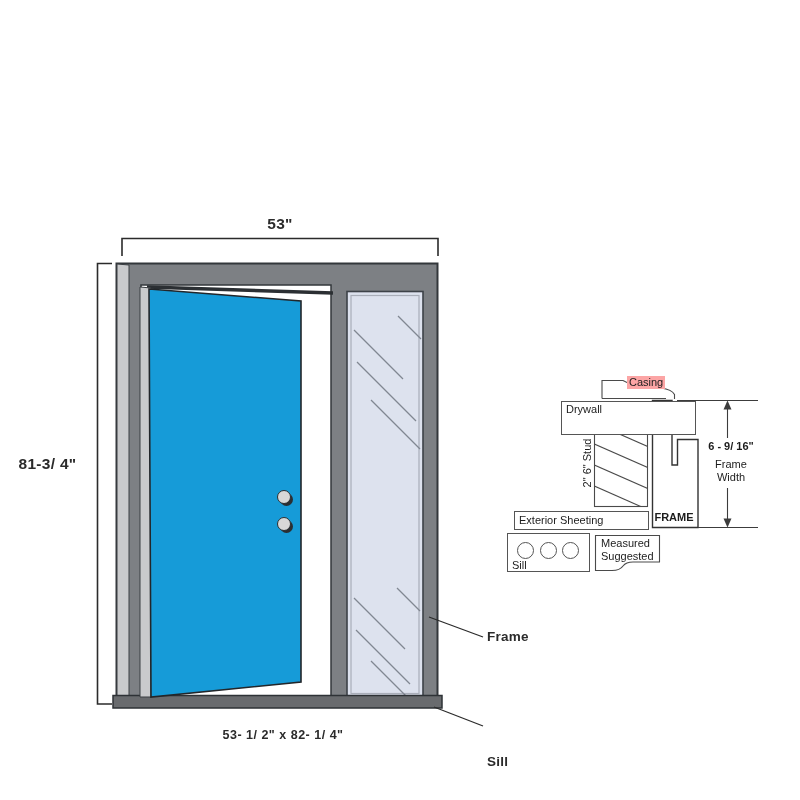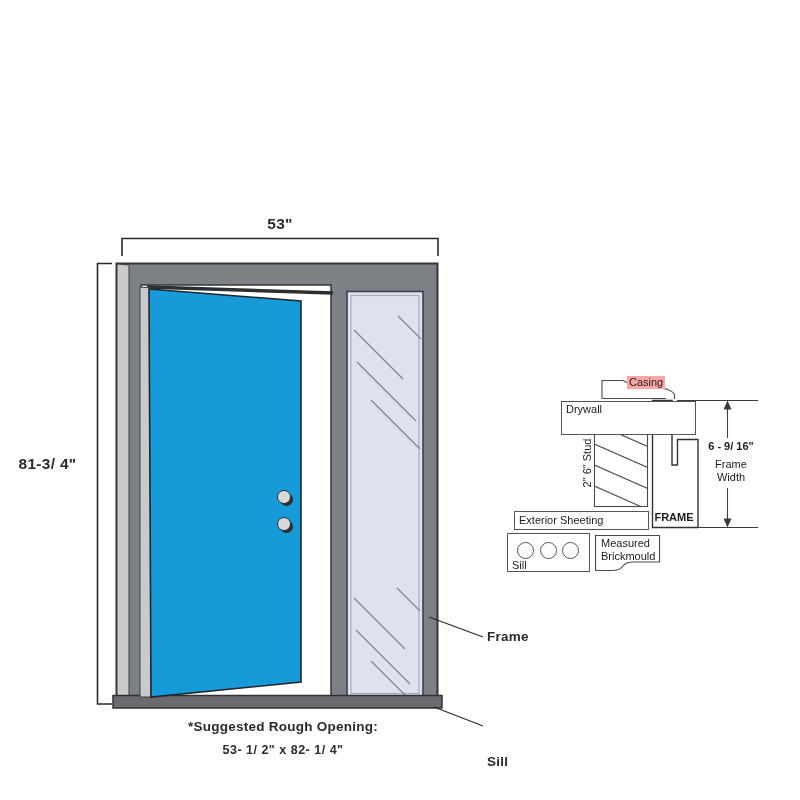--- a/index.html
+++ b/index.html
@@ -104,21 +104,20 @@
     </g>
   </svg>
 
 
   <div class="txt dim-big" style="left:230px;top:215px;width:100px;">53"</div>
   <div class="txt dim-big" style="left:5px;top:455px;width:85px;">81-3/ 4"</div>
   <div class="txt pointer-label" style="left:487px;top:629px;">Frame</div>
   <div class="txt pointer-label" style="left:487px;top:754px;">Sill</div>
 
   <div class="txt ro-block" style="top:719px;">
-    <div class="ro-title">*Suggested Rough Opening:</div>
     <div class="ro-value">53- 1/ 2" x 82- 1/ 4"</div>
   </div>
 
   <div class="txt cs-text casing-text">Casing</div>
 
   <div class="cs-box drywall-box">
     <span>Drywall</span>
   </div>
 
   <div class="txt cs-text stud-text">2" 6" Stud</div>
@@ -132,19 +131,19 @@
   <div class="cs-box brick-box">
     <span class="brick-circles">
       <span class="brick-circle"></span>
       <span class="brick-circle"></span>
       <span class="brick-circle"></span>
     </span>
     <span class="brick-label">Sill</span>
   </div>
 
   <div class="txt cs-text" style="left:601px;top:537px;">Measured</div>
-  <div class="txt cs-text" style="left:601px;top:550px;">Brickmould</div>
+  <div class="txt cs-text" style="left:601px;top:550px;">Suggested</div>
 
   <div class="txt cs-text dim-col bold" style="top:440px;">6 - 9/ 16"</div>
   <div class="txt cs-text dim-col" style="top:458px;">Frame</div>
   <div class="txt cs-text dim-col" style="top:471px;">Width</div>
 
 </div>
 
 </body></html>

